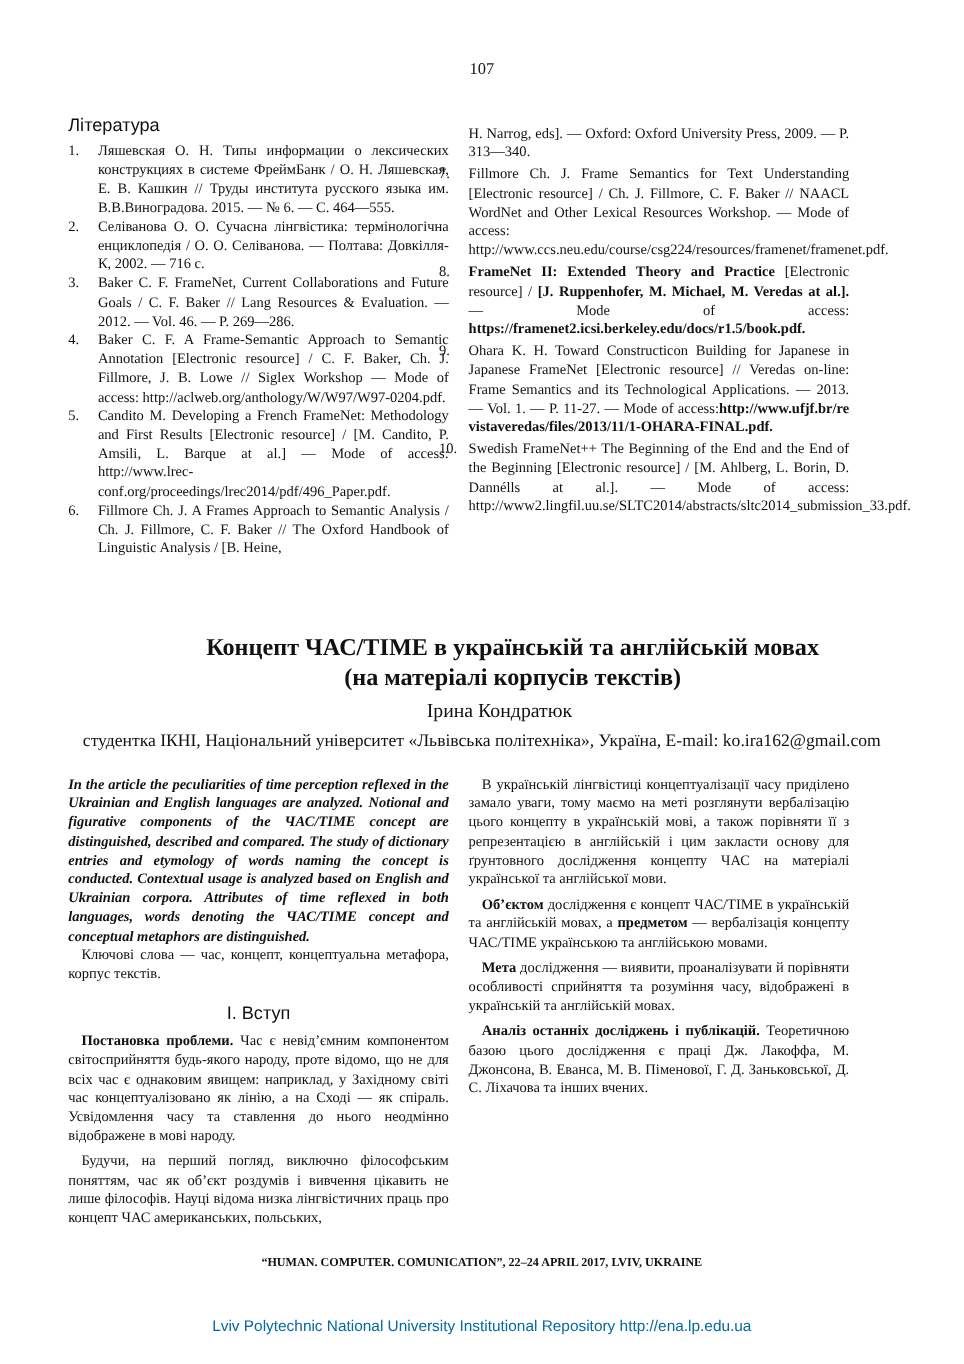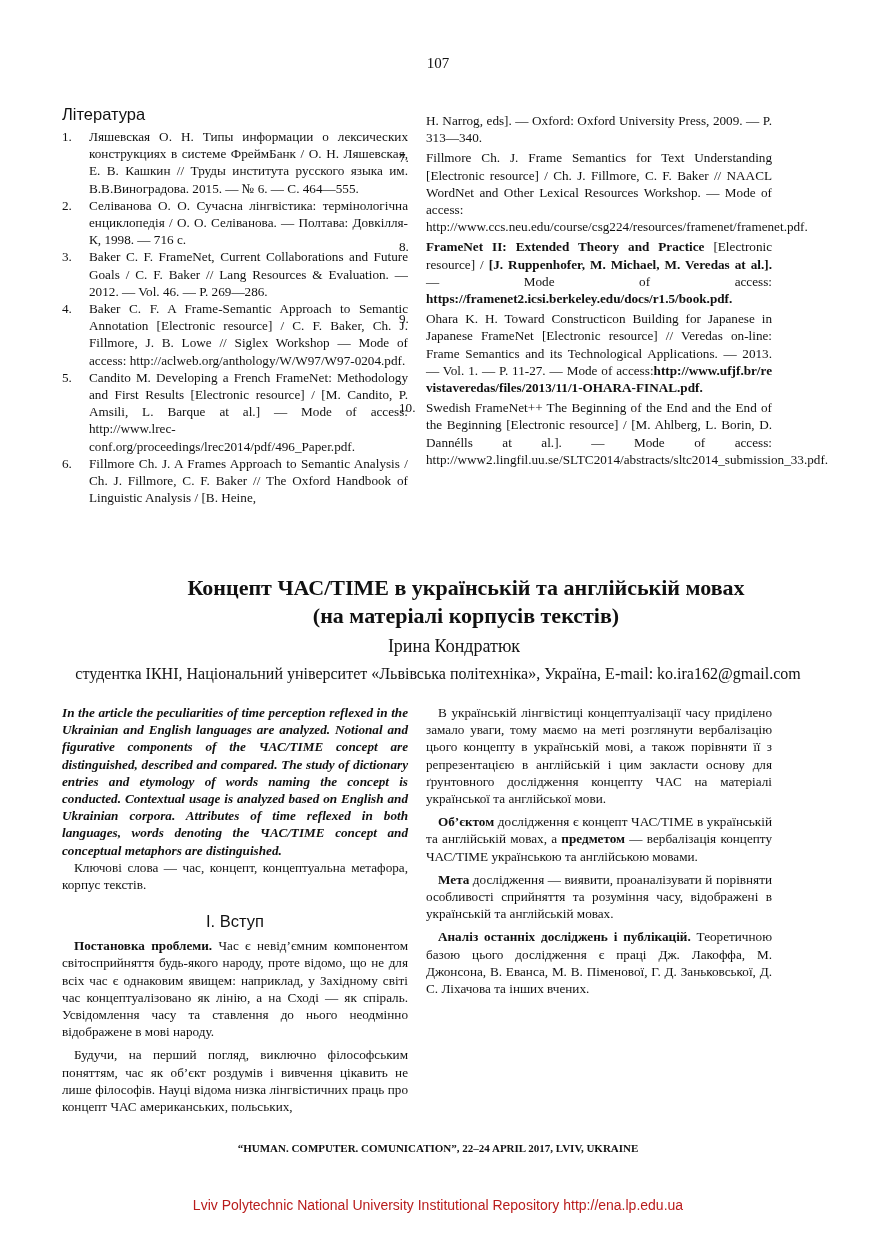--- a/index.html
+++ b/index.html
@@ -17,32 +17,32 @@
   .b { font-weight:bold; }
   .title { left:0; width:876px; text-align:center; font-weight:bold; font-size:22px; line-height:28px; top:574px;padding-left:28px; }
   .author { left:16px; width:876px; text-align:center; top:638px; font-size:18px; }
   .affil { left:0; width:876px; text-align:center; top:665px; font-size:16px; }
   .abstract { font-weight:bold; font-style:italic; text-align:justify; }
   .just { text-align:justify; margin:0; }
   .ind { text-indent:12px; }
   .sec-h { font-family:"Liberation Sans", sans-serif; font-size:16.5px; text-align:center; margin:18px 0 6px 0; line-height:20px; }
   .para { margin:0 0 6px 0; text-align:justify; text-indent:12px; }
   .footer-conf { left:0; width:876px; text-align:center; top:1140px; font-weight:bold; font-size:11px; }
-  .repo { left:0; width:876px; text-align:center; top:1197px; font-family:"Liberation Sans", sans-serif; color:#b91c1c; font-size:14px; }
+  .repo { left:0; width:876px; text-align:center; top:1197px; font-family:"Liberation Sans", sans-serif; color:#0369a1; font-size:14px; }
 </style>
 </head>
 <body>
 
 <div class="abs page-num">107</div>
 
 <div class="col col-l" style="top:104px;">
   <div class="refs-h">Література</div>
   <ol class="refs">
     <li><span class="num">1.</span><span>Ляшевская О. Н. Типы информации о лексических конструкциях в системе ФреймБанк / О. Н. Ляшевская, Е. В. Кашкин // Труды института русского языка им. В.В.Виноградова. 2015. — № 6. — С. 464—555.</span></li>
-    <li><span class="num">2.</span><span>Селіванова О. О. Сучасна лінгвістика: термінологічна енциклопедія / О. О. Селіванова. — Полтава: Довкілля-К, 1998. — 716 с.</span></li>
+    <li><span class="num">2.</span><span>Селіванова О. О. Сучасна лінгвістика: термінологічна енциклопедія / О. О. Селіванова. — Полтава: Довкілля-К, 2002. — 716 с.</span></li>
     <li><span class="num">3.</span><span>Baker C. F. FrameNet, Current Collaborations and Future Goals / C. F. Baker // Lang Resources &amp; Evaluation. — 2012. — Vol. 46. — P. 269—286.</span></li>
     <li><span class="num">4.</span><span>Baker C. F. A Frame-Semantic Approach to Semantic Annotation [Electronic resource] / C. F. Baker, Ch. J. Fillmore, J. B. Lowe // Siglex Workshop — Mode of access: http://aclweb.org/anthology/W/W97/W97-0204.pdf.</span></li>
     <li><span class="num">5.</span><span>Candito M. Developing a French FrameNet: Methodology and First Results [Electronic resource] / [M. Candito, P. Amsili, L. Barque at al.] — Mode of access: http://www.lrec-conf.org/proceedings/lrec2014/pdf/496_Paper.pdf.</span></li>
     <li><span class="num">6.</span><span>Fillmore Ch. J. A Frames Approach to Semantic Analysis / Ch. J. Fillmore, C. F. Baker // The Oxford Handbook of Linguistic Analysis / [B. Heine,</span></li>
   </ol>
 </div>
 
 <div class="col col-r" style="top:112px;">
   <div class="just">H. Narrog, eds]. — Oxford: Oxford University Press, 2009. — P. 313—340.</div>
   <ol class="refs" style="margin-left:-27px; width:373px;">

